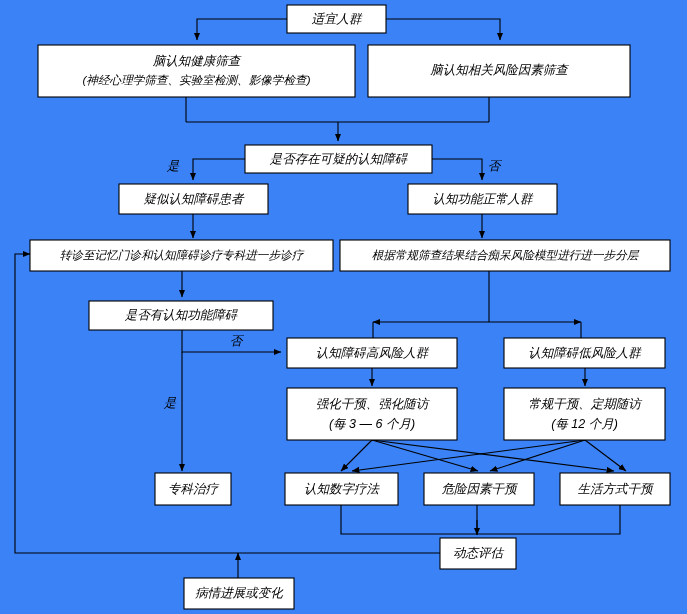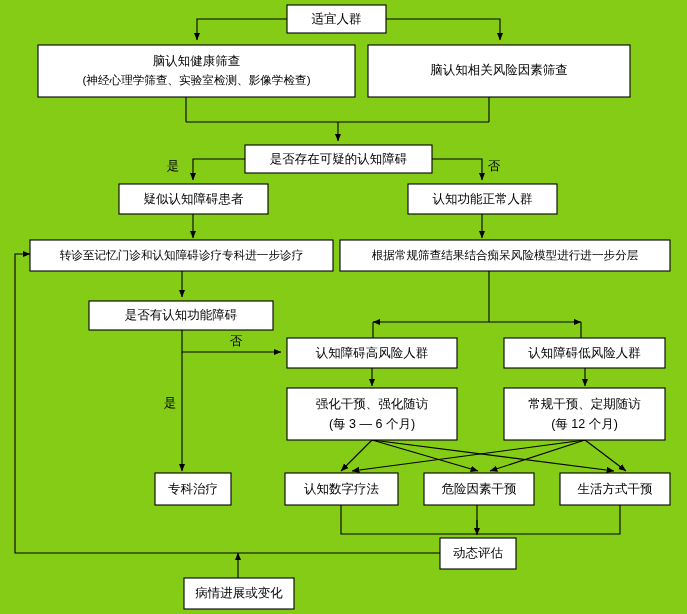--- a/index.html
+++ b/index.html
@@ -8,21 +8,22 @@
     background: #ffffff;
   }
   body {
     font-family: "Liberation Sans", "DejaVu Sans", sans-serif;
   }
   #flowchart-root {
     position: relative;
     width: 687px;
     height: 614px;
     overflow: hidden;
-    background: #84cc16;
+    background: #3b82f6;
+    font-style: italic;
   }
   svg#chart-svg {
     position: absolute;
     top: 0;
     left: 0;
     width: 687px;
     height: 614px;
     display: block;
   }
   .node-rect {

